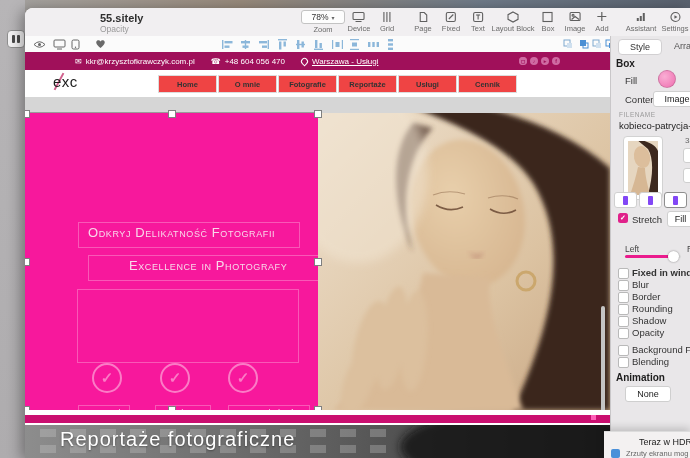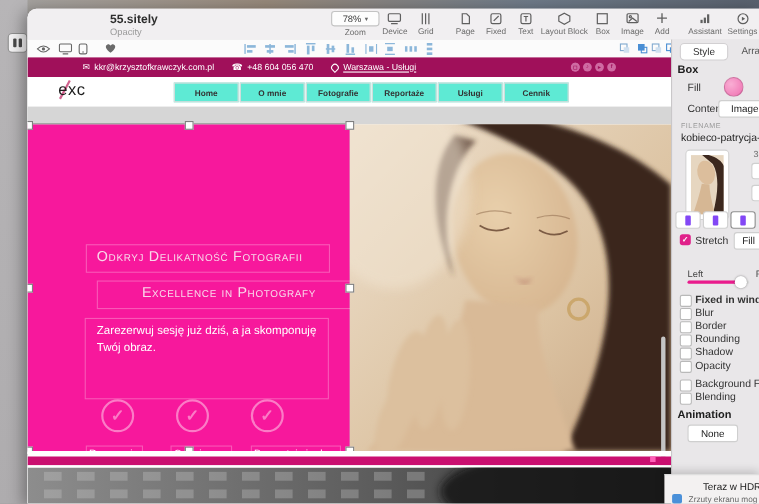--- a/index.html
+++ b/index.html
@@ -35,21 +35,21 @@
   #contactbar{left:0;top:0;width:585px;height:18px;background:#a0105a;display:flex;align-items:center;
     color:#fff;font-size:8px;}
   #contactbar .grp{display:flex;align-items:center;gap:4px;margin-right:16px;}
   .pin{width:5px;height:5px;border:1.2px solid #fff;border-radius:50% 50% 50% 0;transform:rotate(-45deg);}
   .soc{width:8px;height:8px;border-radius:50%;background:#cf6aa2;color:#a0105a;font-size:5px;
     display:flex;align-items:center;justify-content:center;font-weight:bold;}
   #navbar{left:0;top:18px;width:585px;height:27px;background:#fff;border-bottom:1px solid #e6e6e6;}
   #logo{left:28px;top:3px;font-size:15px;color:#1c1c1c;letter-spacing:.5px;}
   #logo-slash{left:33px;top:2px;width:2px;height:19px;background:#d0608c;transform:rotate(28deg);}
   #menu{left:133px;top:5px;display:flex;}
-  .mi{width:57px;height:16px;border:1px solid #dcdcdc;margin-right:1px;background:#5eead4;
+  .mi{width:57px;height:16px;border:1px solid #dcdcdc;margin-right:1px;background:#ef4444;
     font-size:7.5px;font-weight:bold;color:#333;display:flex;align-items:center;justify-content:center;}
   #gap{left:0;top:45px;width:585px;height:16px;background:#d6d6d6;}
   
   #pinkbox{left:0;top:61px;width:293px;height:297px;background:#f7189c;outline:1px solid #9a9a9a;}
   .h-out{border:1px solid rgba(255,255,255,.28);}
   #h1{left:53px;top:109px;width:211px;height:22px;padding:2px 0 0 9px;font-size:13px;
     color:#f8d8ea;font-variant:small-caps;letter-spacing:.6px;white-space:nowrap;}
   #h2{left:63px;top:142px;width:199px;height:22px;padding:2px 0 0 40px;font-size:13px;
     color:#f8d8ea;font-variant:small-caps;letter-spacing:.6px;white-space:nowrap;}
   #para{left:52px;top:176px;width:210px;height:68px;padding:4px 0 0 10px;font-size:10.5px;
@@ -401,21 +401,20 @@
           <div class="mi">Cennik</div>
         </div>
       </div>
 
       <div id="gap" class="abs"></div>
 
       <div id="pinkbox" class="abs">
         <div class="abs h-out" id="h1">Odkryj Delikatność Fotografii</div>
         <div class="abs h-out" id="h2">Excellence in Photografy</div>
         <div class="abs h-out" id="para">
-          <div>Zarezerwuj sesję już dziś, a ja skomponuję Twój obraz.</div>
         </div>
 
         <div class="abs feat-circ h-out" style="left:82px">✓</div>
         <div class="abs feat-circ h-out" style="left:150px">✓</div>
         <div class="abs feat-circ h-out" style="left:218px">✓</div>
 
         <div class="abs feat-lab h-out" style="left:53px;width:46px">Rezerwuj termin</div>
         <div class="abs feat-lab h-out" style="left:130px;width:50px">Galeria Fotografii</div>
         <div class="abs feat-lab h-out" style="left:203px;width:76px">Przygotuj się do sesji zdjęciowej</div>
 
@@ -519,20 +518,21 @@
             <rect x="195" y="20" width="16" height="8"></rect>
               <rect x="225" y="20" width="16" height="8"></rect>
             <rect x="255" y="20" width="16" height="8"></rect>
               <rect x="285" y="20" width="16" height="8"></rect>
             <rect x="315" y="20" width="16" height="8"></rect>
               <rect x="345" y="20" width="16" height="8"></rect>
           </g>
           <ellipse cx="495" cy="22" rx="120" ry="38" fill="#141414" opacity=".85" filter="url(#rsoft)"></ellipse>
         </svg>
       </div>
+      <div id="rep-title" class="abs">Reportaże fotograficzne</div>
     </div>
 
     <div id="inspector" class="abs">
       <div class="abs tab-pill">Style</div>
       <div class="abs tab-ghost">Arrange</div>
 
       <div class="abs sec-h" style="left:5px;top:22px">Box</div>
 
       <div class="abs flab" style="left:14px;top:39px">Fill</div>
       <div id="fillsw" class="abs"></div>

